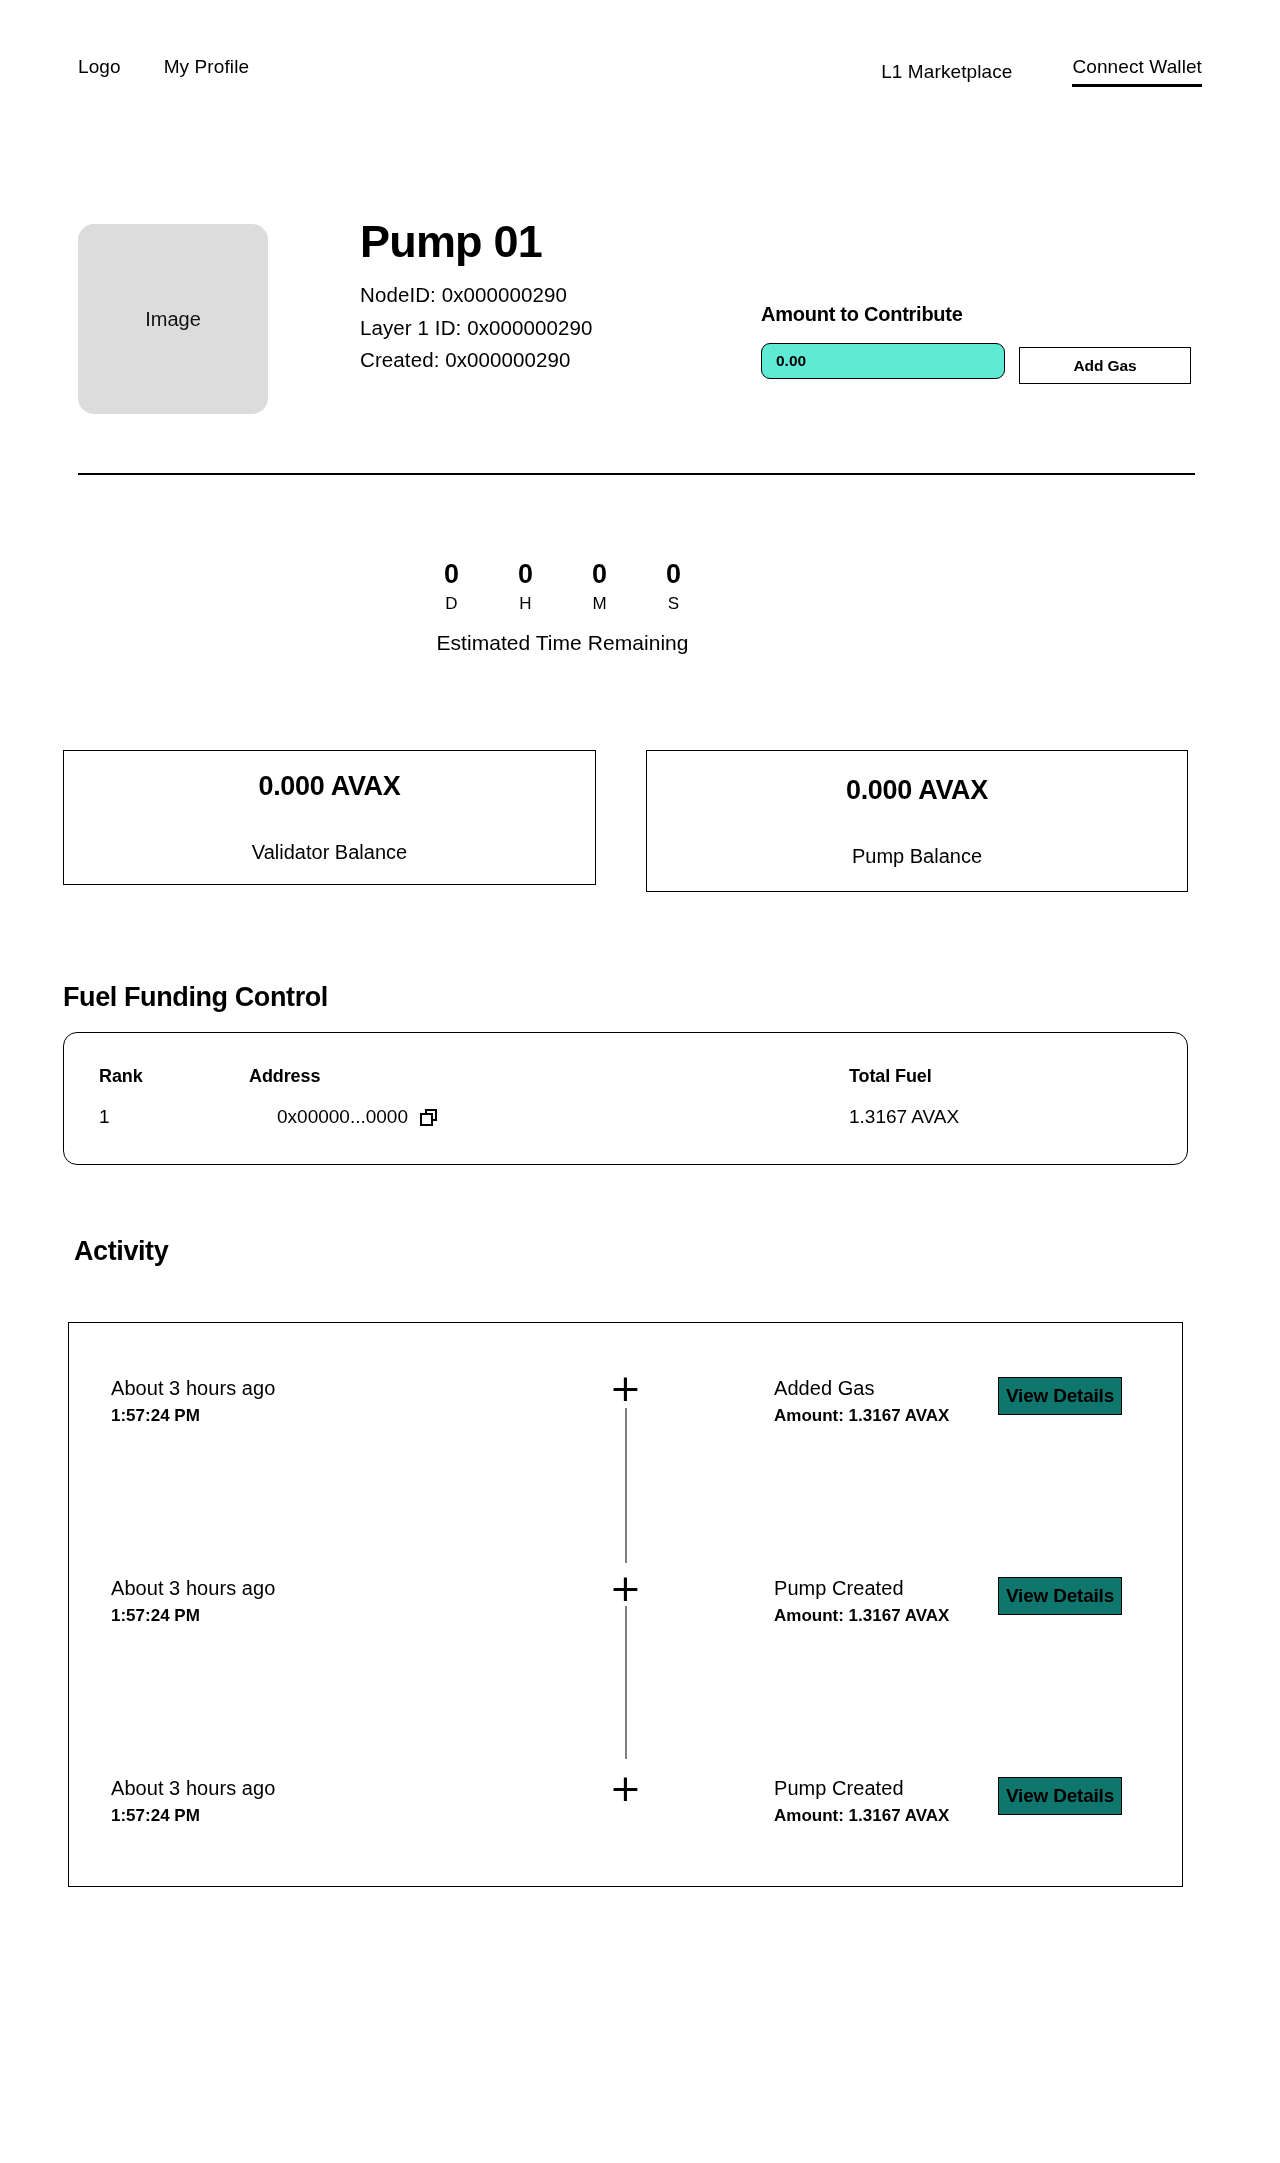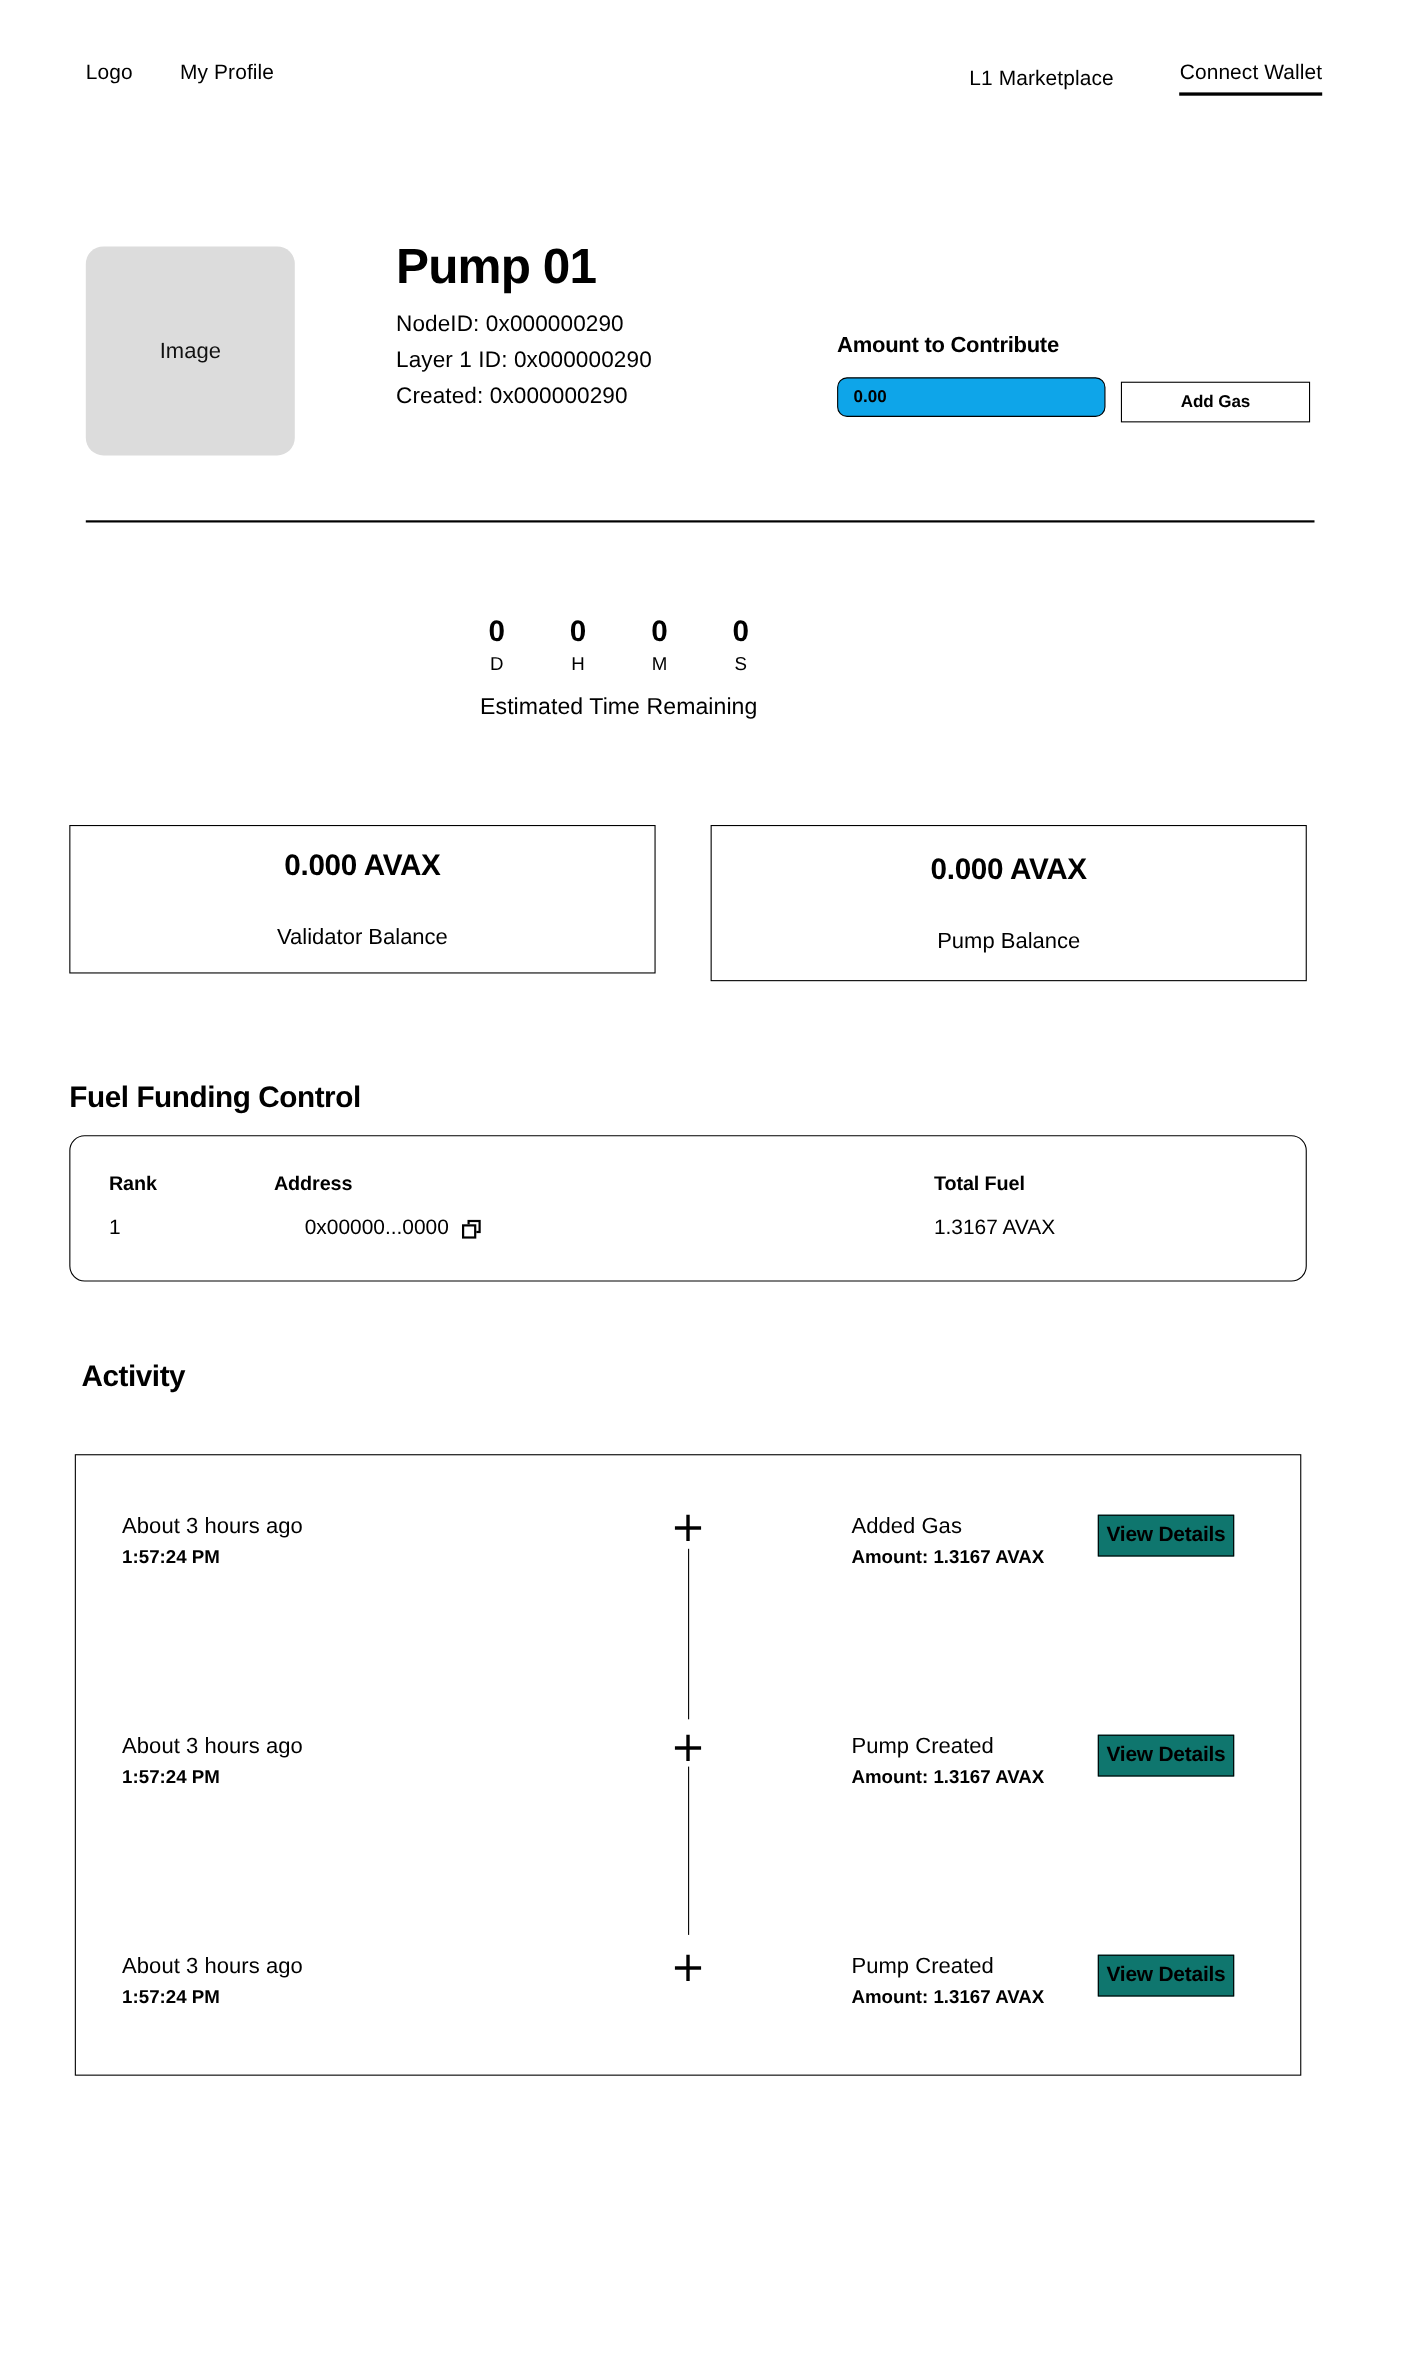--- a/index.html
+++ b/index.html
@@ -79,21 +79,21 @@
     font-size: 20px;
     font-weight: 800;
     letter-spacing: -0.25px;
     margin-bottom: 17px;
   }
   .contribute-row { display: flex; align-items: flex-start; gap: 14px; }
   .amount-input {
     width: 244px; height: 36px;
     border: 1.6px solid #000;
     border-radius: 9px;
-    background: #0ea5e9;
+    background: #5eead4;
     font-family: "Liberation Sans", sans-serif;
     font-size: 15.5px;
     font-weight: 700;
     color: #000;
     padding: 0 14px;
     outline: none;
   }
   .add-gas-btn {
     margin-top: 4px;
     width: 172px; height: 37px;

